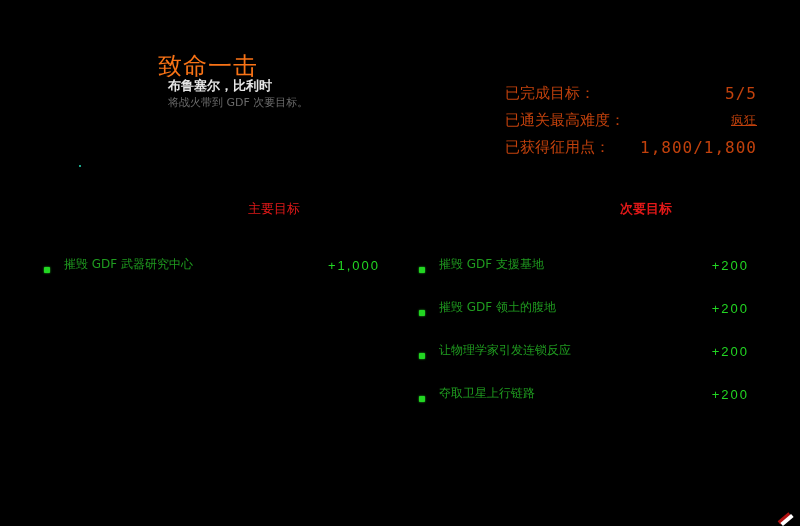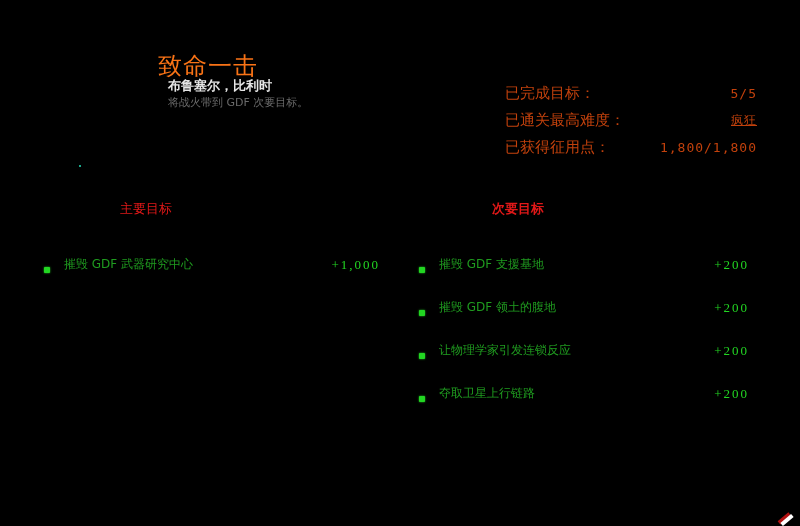--- a/index.html
+++ b/index.html
@@ -6,30 +6,30 @@
     body {
       width: 800px; height: 526px; background: #000000; position: relative; overflow: hidden;
       font-family: "DejaVu Sans", sans-serif;
     }
     .abs { position: absolute; }
     .title { left: 158px; top: 50px; font-size: 24px; color: #f97316; letter-spacing: 1px; font-family: Liberation Serif, serif; }
     .location { left: 168px; top: 77px; font-size: 13px; color: #e6e6e6; font-weight: bold; }
     .desc { left: 168px; top: 95px; font-size: 11px; color: #6a6a6a; }
     .stats { left: 505px; top: 80px; width: 252px; }
     .stat-row { display: flex; justify-content: space-between; height: 27px; font-size: 15px; color: #c2410c; align-items: center; }
-    .stat-row .val { font-family: "DejaVu Sans Mono", monospace; font-size: 13px; letter-spacing: 1px; }
+    .stat-row .val { font-family: "DejaVu Sans Mono", monospace; font-size: 16px; letter-spacing: 1px; }
     .stat-row .val.cn { font-family: "DejaVu Sans", sans-serif; font-size: 12px; text-decoration: underline; }
-    .section-head { font-size: 13px; color: #e01818; text-align: left; }
+    .section-head { font-size: 13px; color: #e01818; text-align: right; }
     .obj-list { }
     .obj {
       display: flex; align-items: flex-end; height: 43px; font-size: 12px; color: #1f9c1f;
     }
     .bullet { width: 6px; height: 6px; background: #22d622; border-radius: 1px; margin-right: 14px; box-shadow: 0 0 2px #22d622; }
     .obj .label { flex: 1; }
-    .obj .pts { font-family: Liberation Serif, serif; font-size: 13px; color: #22d622; letter-spacing: 2px; }
+    .obj .pts { font-family: Liberation Sans, sans-serif; font-size: 13px; color: #22d622; letter-spacing: 2px; }
     .corner-mark {
       right: 6px; bottom: 4px; width: 14px; height: 4px; background: #ffffff;
       transform: rotate(-40deg); box-shadow: -1px -3px 0 #b01010;
     }
     .speck { width: 2px; height: 2px; background: #1aa88a; }
   </style>
 </head>
 <body>
 
 <div class="abs title">致命一击</div>

